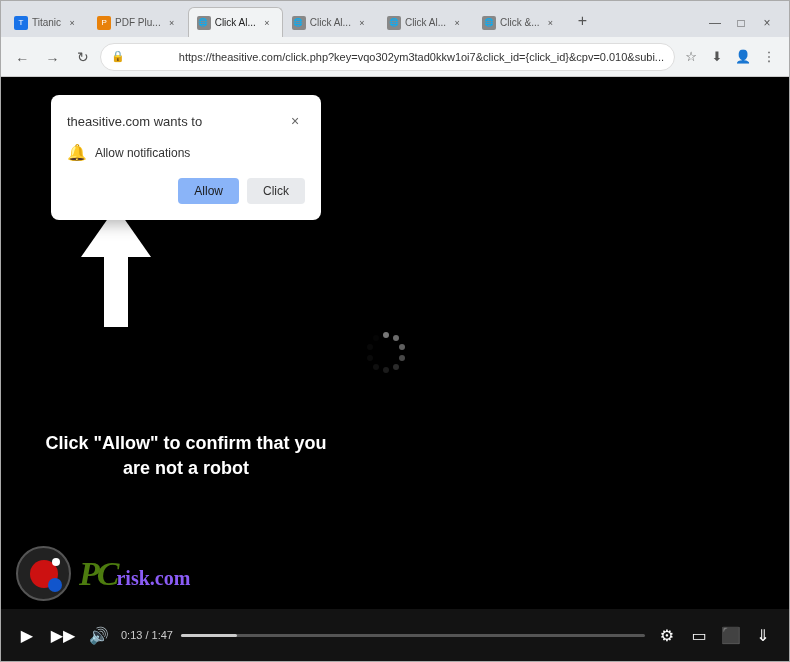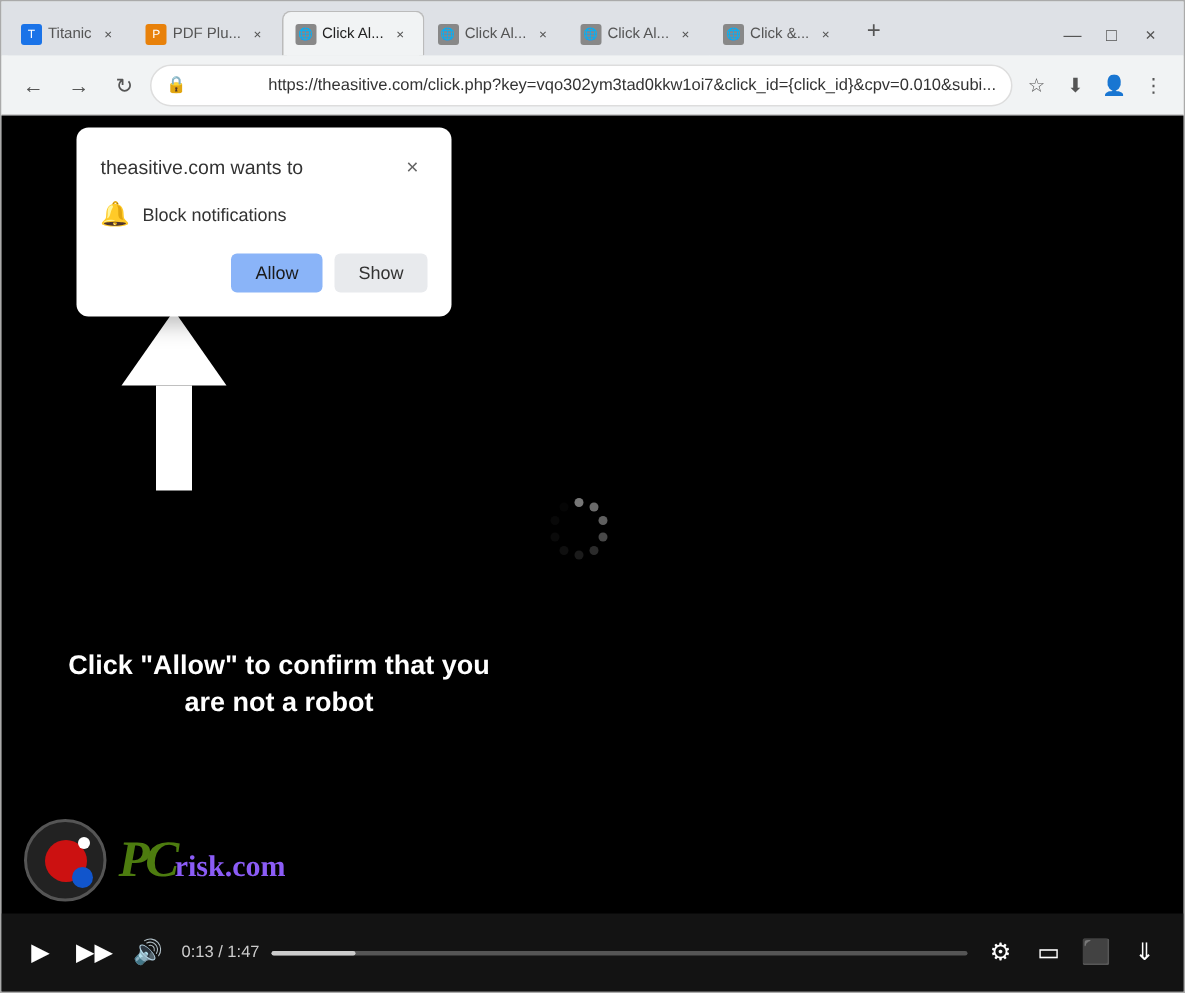--- a/index.html
+++ b/index.html
@@ -190,23 +190,23 @@
     .content-area {
       flex: 1;
       background: #000;
       position: relative;
       overflow: hidden;
     }
 
     
     .notification-popup {
       position: absolute;
-      top: 8px;
+      top: 18px;
       left: 50px;
-      width: 250px;
+      width: 270px;
       background: #fff;
       border-radius: 8px;
       box-shadow: 0 4px 16px rgba(0,0,0,0.3);
       padding: 16px;
       z-index: 10;
     }
     .popup-header {
       display: flex;
       justify-content: space-between;
       align-items: center;
@@ -466,25 +466,25 @@
 
   <div class="content-area">
 
     <div class="notification-popup">
       <div class="popup-header">
         <span class="popup-title">theasitive.com wants to</span>
         <button class="popup-close">×</button>
       </div>
       <div class="popup-notification-row">
         <span class="bell-icon">🔔</span>
-        <span class="popup-notification-label">Block notifications</span>
+        <span class="popup-notification-label">Allow notifications</span>
       </div>
       <div class="popup-buttons">
         <button class="btn-allow">Allow</button>
-        <button class="btn-block">Show</button>
+        <button class="btn-block">Click</button>
       </div>
     </div>
 
     <div class="arrow-container">
       <div class="arrow-up"></div>
       <div class="arrow-shaft"></div>
     </div>
 
     <div class="main-text">Click "Allow" to confirm that you are not a robot</div>
 

